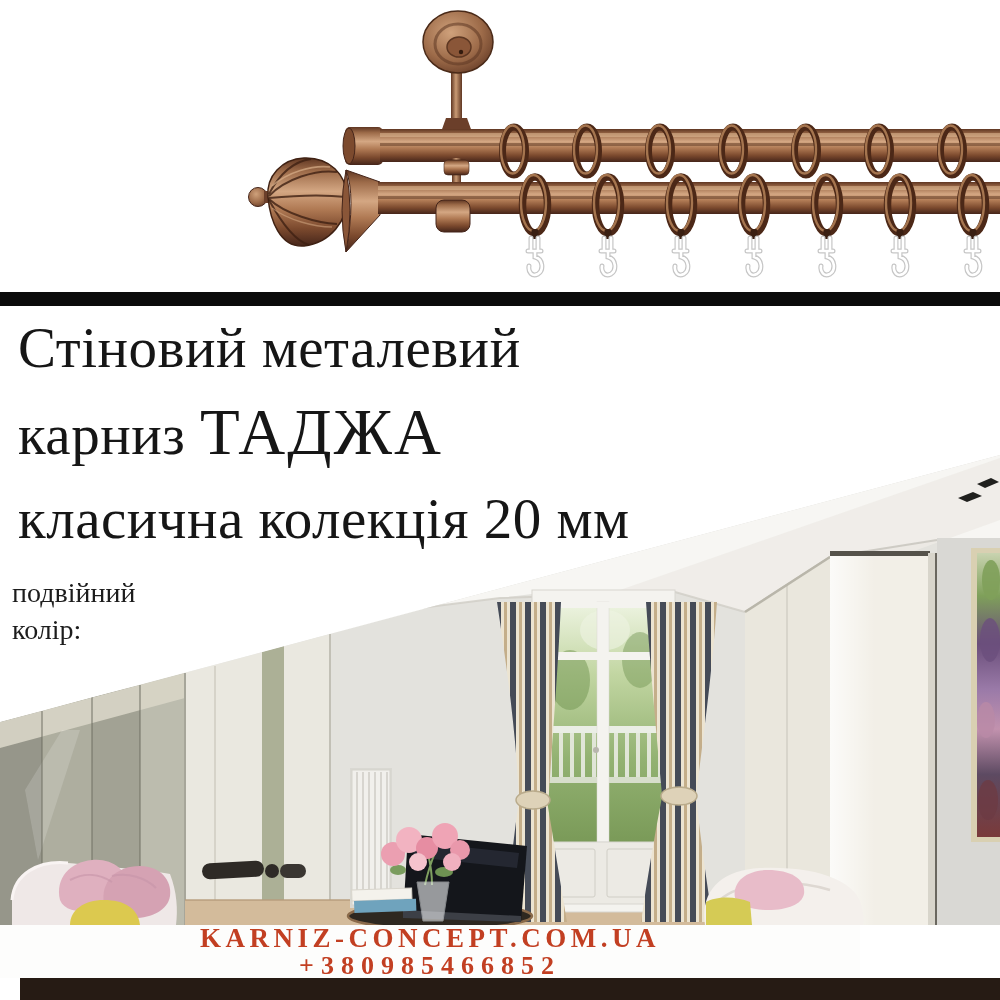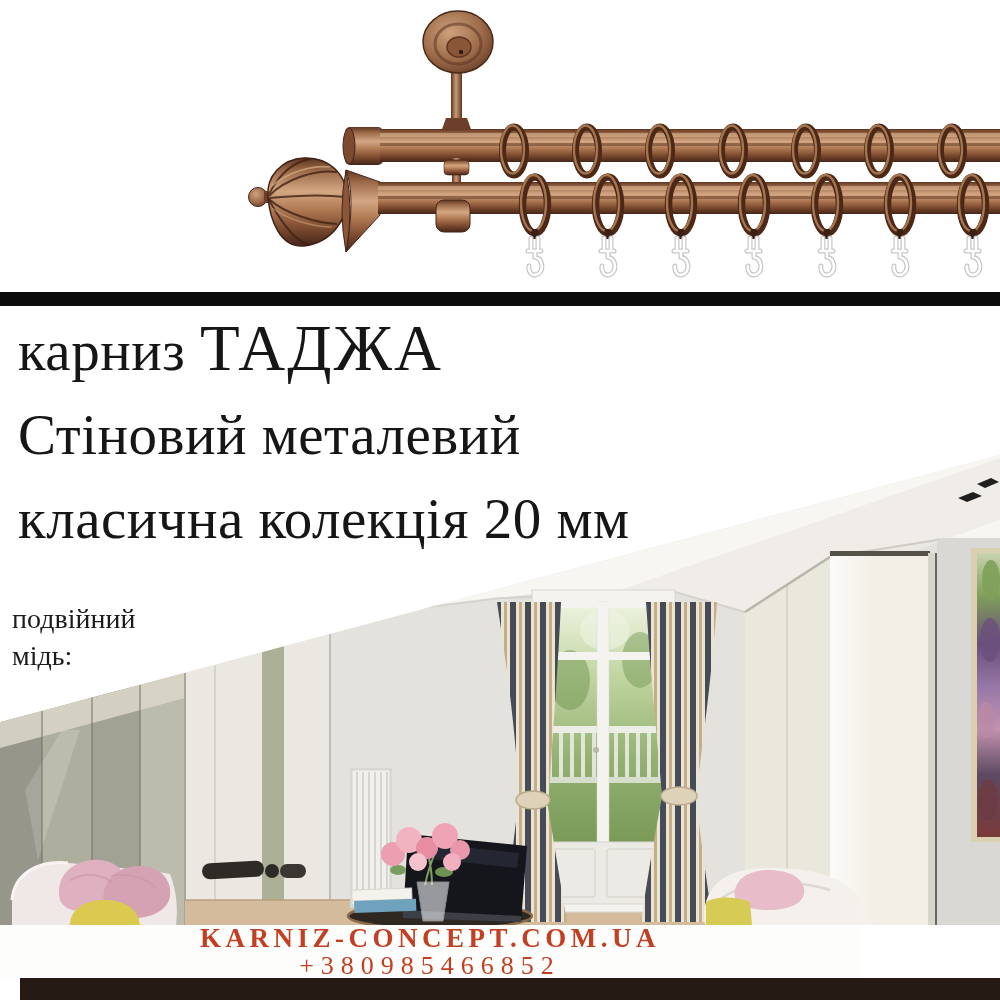--- a/index.html
+++ b/index.html
@@ -7,27 +7,27 @@
           font-family:"Liberation Serif","DejaVu Serif",serif;}
   .abs{position:absolute;}
   
   #product-photo{left:0;top:0;width:1000px;height:290px;}
   
   .divider{left:0;top:292px;width:1000px;height:14px;background:#0b0b0b;}
   
   .title-block{left:18px;top:306px;width:900px;color:#161616;font-size:57px;line-height:84px;letter-spacing:.5px;}
   .title-block .big{font-size:65px;letter-spacing:2px;}
   
-  .specs-block{left:12px;top:600px;color:#1c1c1c;font-size:28px;line-height:37px;}
+  .specs-block{left:12px;top:574px;color:#1c1c1c;font-size:28px;line-height:37px;}
   
   #interior-photo{left:0;top:430px;width:1000px;height:495px;}
   
   .footer-band{left:0;top:925px;width:860px;height:53px;background:#fdfdfc;display:flex;flex-direction:column;align-items:center;justify-content:center;gap:1px;}
   .site{color:#c23f22;font-weight:bold;font-size:27px;letter-spacing:4.5px;line-height:27px;}
-  .phone{color:#c23f22;font-weight:normal;font-size:26px;letter-spacing:7px;line-height:26px;}
+  .phone{color:#c23f22;font-weight:bold;font-size:26px;letter-spacing:7px;line-height:26px;}
   .bottom-bar{left:20px;top:978px;width:980px;height:22px;background:#261b14;}
 </style>
 </head>
 <body>
 
 <div class="canvas">
 
   <svg id="product-photo" class="abs" viewBox="0 0 1000 290">
     <defs>
       <linearGradient id="rodV" x1="0" y1="0" x2="0" y2="1">
@@ -132,28 +132,28 @@
         <use href="#hook" x="754" y="238"></use>
       <use href="#hook" x="827" y="238"></use>
         <use href="#hook" x="900" y="238"></use>
       <use href="#hook" x="973" y="238"></use>
     </g>
   </svg>
 
   <div class="abs divider"></div>
 
   <div class="abs title-block">
+    <div>Стіновий металевий</div>
     <div><span>карниз </span><span class="big">ТАДЖА</span></div>
-    <div>Стіновий металевий</div>
     <div>класична колекція 20 мм</div>
   </div>
 
   <div class="abs specs-block">
     <div>подвійний</div>
-    <div>мідь:</div>
+    <div>колір:</div>
   </div>
 
   <svg id="interior-photo" class="abs" viewBox="0 0 1000 495">
     <defs>
       <clipPath id="photoClip">
           <polygon points="0,292 1000,25 1000,495 0,495"></polygon>
         </clipPath>
       <pattern id="stripes" width="15" height="12" patternUnits="userSpaceOnUse">
         <rect width="15" height="12" fill="#ece4d1"></rect>
         <rect width="6" height="12" fill="#454b57"></rect>

